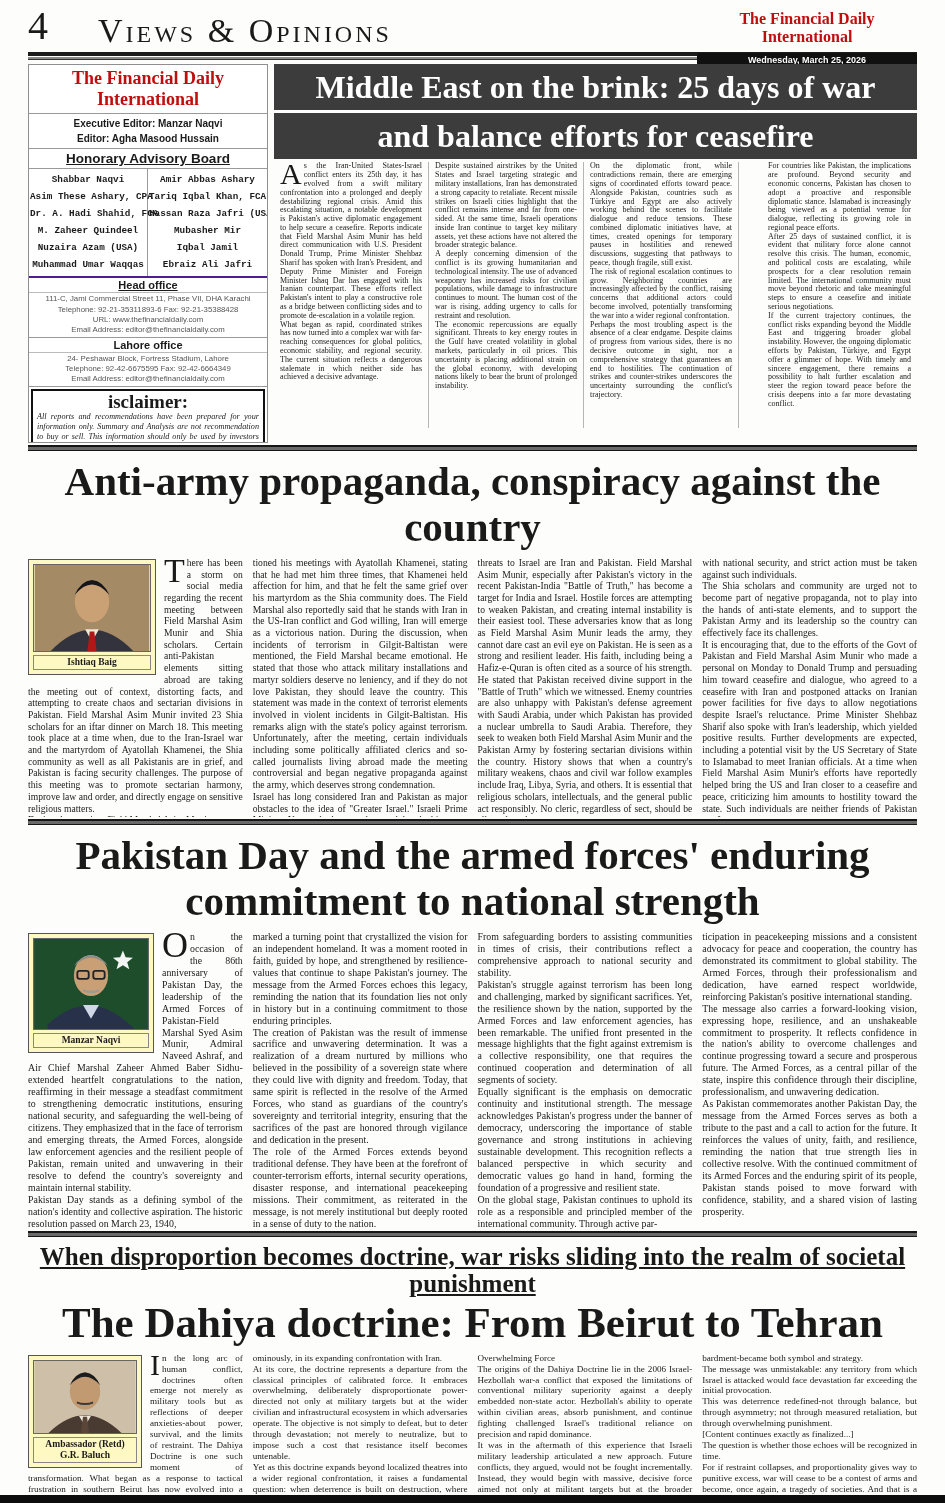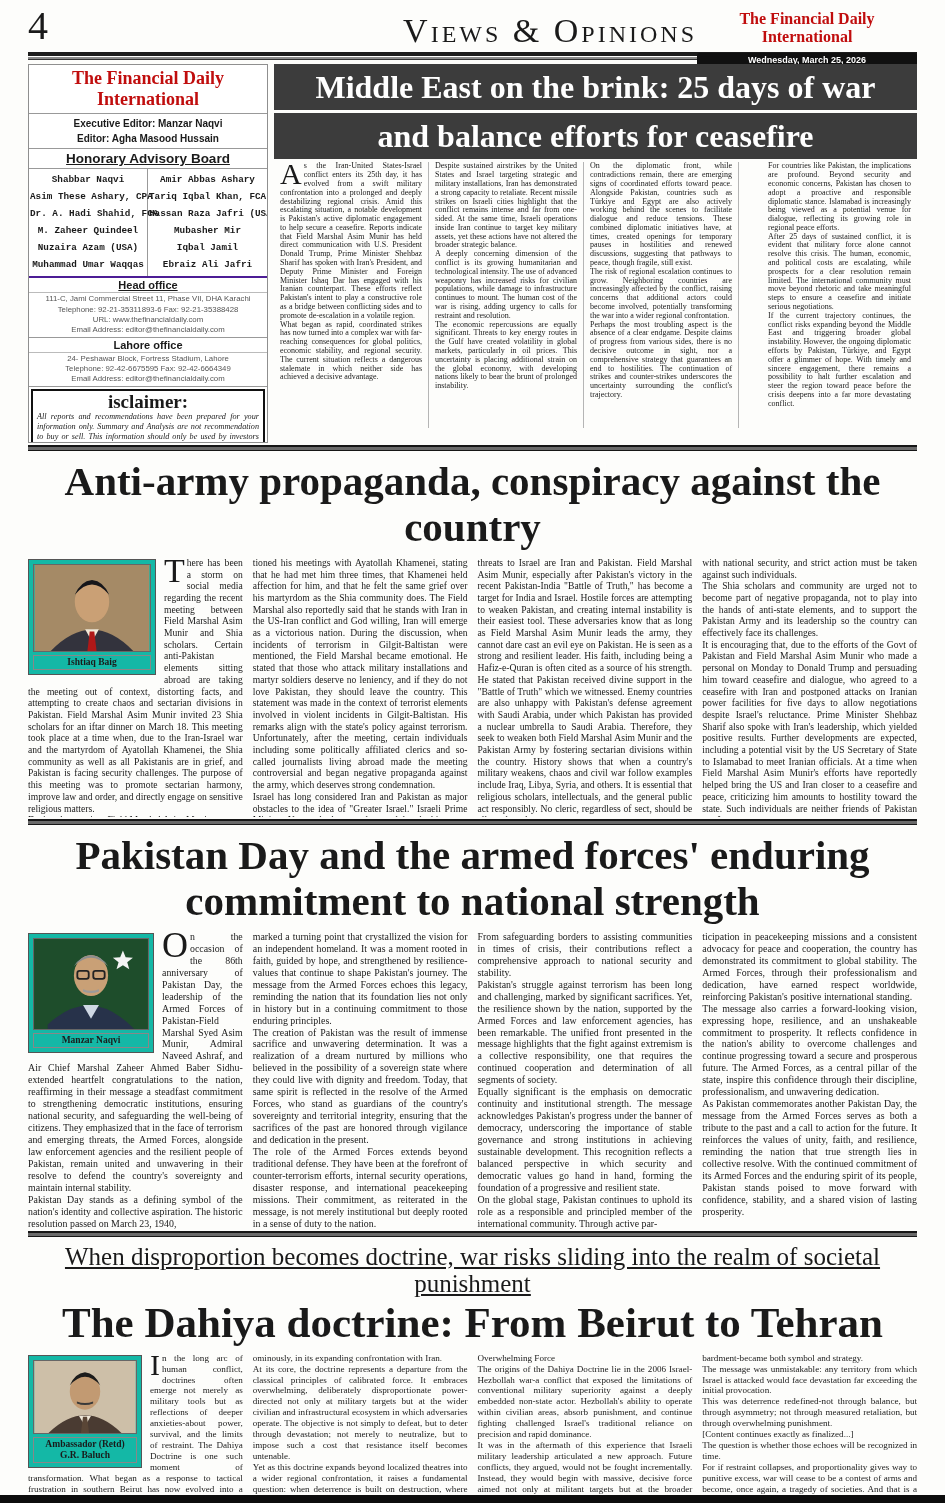--- a/index.html
+++ b/index.html
@@ -6,21 +6,21 @@
   html,body { background:#e8e8e4; }
   .page {
     width:945px; height:1503px; margin:0 auto; position:relative;
     background:#fdfdfb; overflow:hidden;
     font-family:"Liberation Serif", serif; color:#1a1a1a;
   }
   
   .header { display:flex; align-items:flex-start; padding:8px 28px 0 28px; height:50px; }
   .page-num { font-size:40px; line-height:0.9; font-weight:400; width:70px; }
   .section-title {
-    flex:1; text-align:right; font-variant:small-caps; font-size:34px;
+    flex:1; text-align:left; font-variant:small-caps; font-size:34px;
     letter-spacing:3px; font-weight:500; line-height:1.1; padding-top:4px;
   }
   .brand-block { width:220px; text-align:center; padding-top:2px; }
   .brand-title { color:#c00d0d; font-weight:bold; font-size:16px; line-height:1.1; }
   .brand-date {
     display:block; background:#101010; color:#fff; font-family:"Liberation Sans", sans-serif;
     font-weight:bold; font-size:9px; padding:2px 0 3px; border-radius:3px; margin-top:8px;
   }
   .rule-a { height:4px; background:#1c1c1c; margin:2px 28px 0; }
   .rule-b { height:3px; background:#8a8a8a; margin:1px 28px 0; border-bottom:1px solid #333; }
@@ -65,25 +65,25 @@
   .a2 .body-text { font-size:9.6px; line-height:1.22; }
   .a2 .dropcap { font-size:34px; line-height:0.8; }
   .a3 .body-text { font-size:9.9px; line-height:1.21; }
   .a3 .dropcap { font-size:36px; line-height:0.8; }
   .a4 .body-text { font-size:9.1px; line-height:1.2; }
   .a4 .dropcap { font-size:30px; line-height:0.8; }
   .cols.a2 { height:264px; }
   .cols.a3 { height:302px; }
   .cols.a4 { height:160px; }
   
-  .photo { float:left; border:1px solid #555; background:#14b8a6; padding:4px; margin:2px 8px 3px 0; text-align:center; }
+  .photo { float:left; border:1px solid #555; background:#fef9c3; padding:4px; margin:2px 8px 3px 0; text-align:center; }
   .photo .img { border:1px solid #666; display:block; }
   .photo .caption { font-weight:bold; font-size:9.5px; margin-top:3px; line-height:1.15; border:1px solid #888; padding:1px 2px; }
   
-  .kicker { text-align:center; font-size:25px; line-height:1.1; text-decoration:underline; padding:4px 28px 0; }
+  .kicker { text-align:center; font-size:25px; line-height:1.1; text-decoration:underline; padding:4px 28px 0;font-weight:bold; }
   .headline4 { text-align:center; font-weight:bold; font-size:43px; line-height:1.05; padding:2px 0 4px; }
   .bottom-bar { position:absolute; left:0; bottom:0; width:100%; height:8px; background:#0d0d0d; }
 </style>
 </head>
 <body>
 
 <div class="page">
 
   <div class="header">
     <div class="page-num">4</div>

